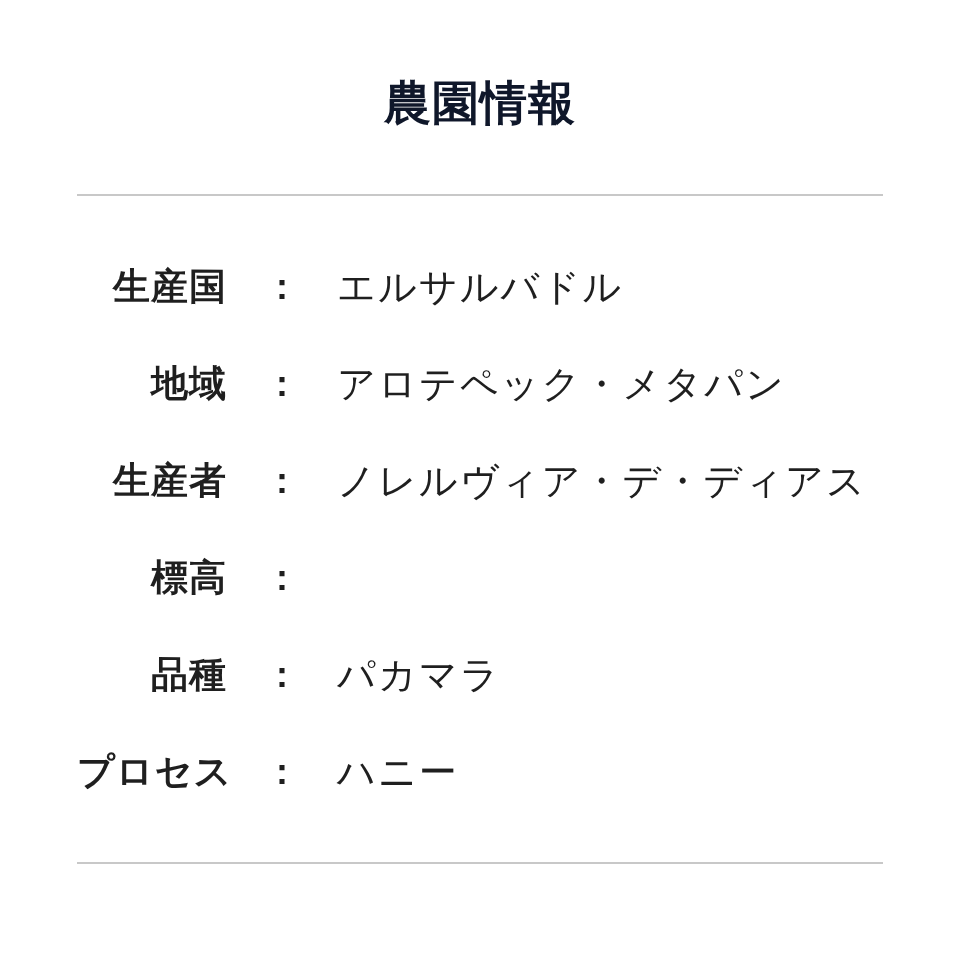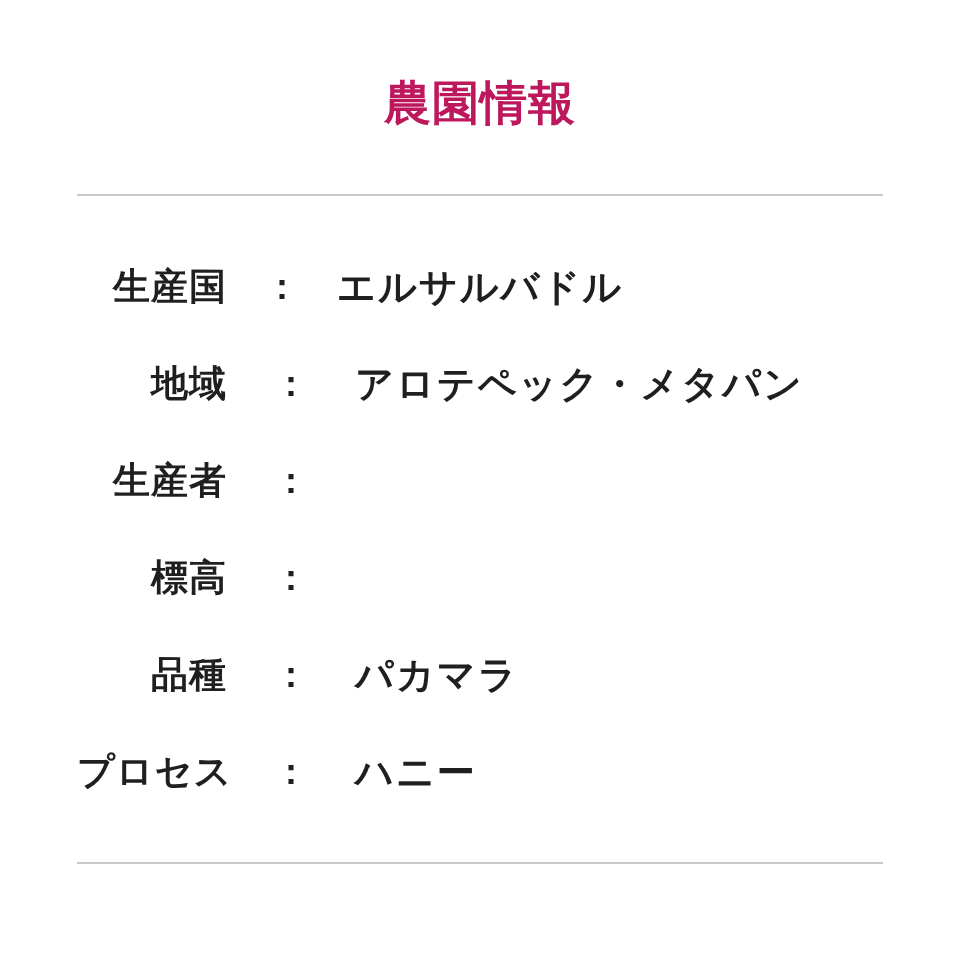--- a/index.html
+++ b/index.html
@@ -18,60 +18,59 @@
     width: 806px;
     margin: 0 auto;
   }
   .page-title {
     margin: 75px 0 0 0;
     text-align: center;
     font-size: 47px;
     font-weight: 700;
     letter-spacing: 1px;
     line-height: 1.2;
-    color: #be185d;
+    color: #0f172a;
   }
   .divider {
     height: 2px;
     background: #c8c8c8;
   }
   .divider-top {
     margin-top: 63px;
   }
   .rows {
     margin-top: 60px;
   }
   .row {
     display: flex;
     align-items: center;
     height: 62px;
     white-space: nowrap;
   }
   .row + .row {
     margin-top: 35px;
-    gap: 9px;
   }
   .row-label {
     width: 150px;
     text-align: right;
     font-size: 37px;
     font-weight: 700;
     letter-spacing: 1px;
     flex: none;
   }
   .row-colon {
     width: 110px;
     text-align: center;
     font-size: 36px;
     font-weight: 700;
     flex: none;
   }
   .row-value {
     font-size: 38px;
-    font-weight: 700;
+    font-weight: 400;
     letter-spacing: 2px;
   }
   .divider-bottom {
     margin-top: 59px;
   }
 </style>
 </head>
 <body>
 
 <div class="page">
@@ -90,20 +89,21 @@
 
     <div class="row">
       <span class="row-label">地域</span>
       <span class="row-colon">:</span>
       <span class="row-value">アロテペック・メタパン</span>
     </div>
 
     <div class="row">
       <span class="row-label">生産者</span>
       <span class="row-colon">:</span>
+      <span class="row-value">ノレルヴィア・デ・ディアス</span>
     </div>
 
     <div class="row">
       <span class="row-label">標高</span>
       <span class="row-colon">:</span>
     </div>
 
     <div class="row">
       <span class="row-label">品種</span>
       <span class="row-colon">:</span>

